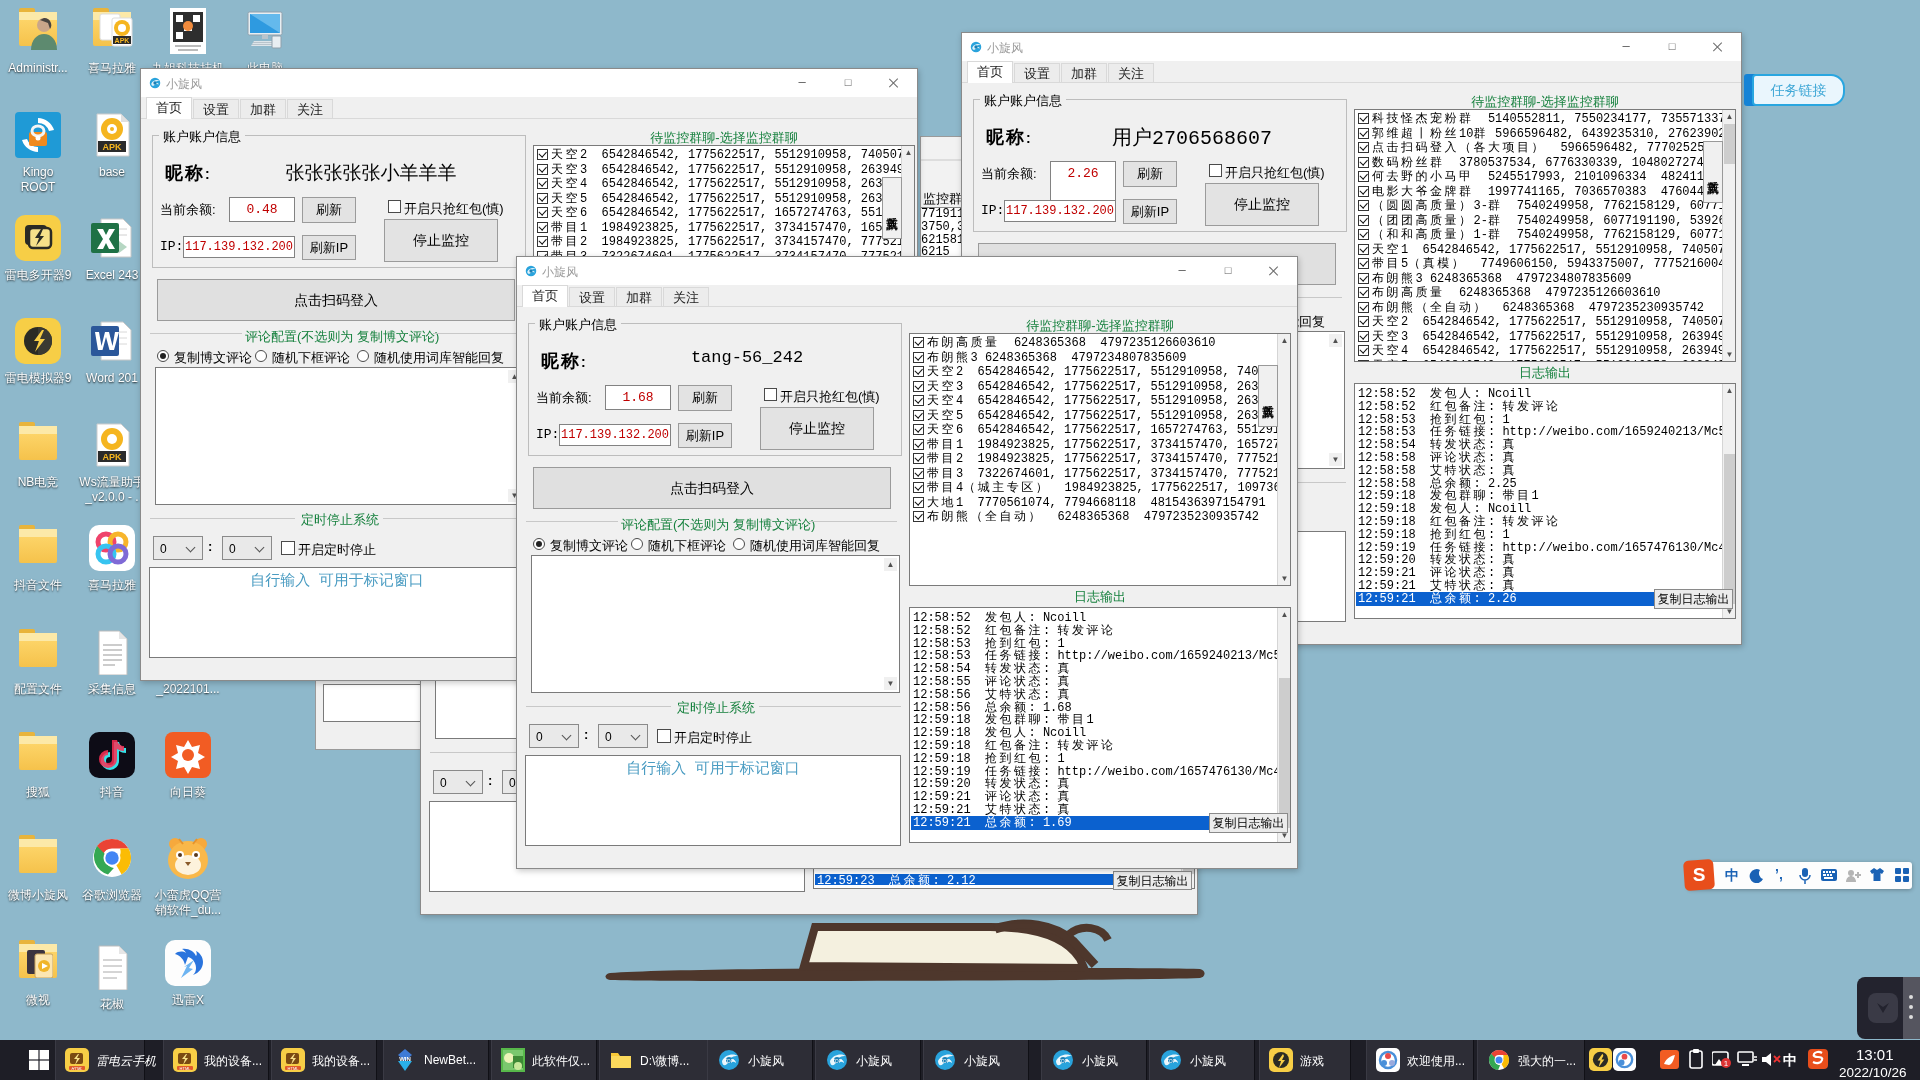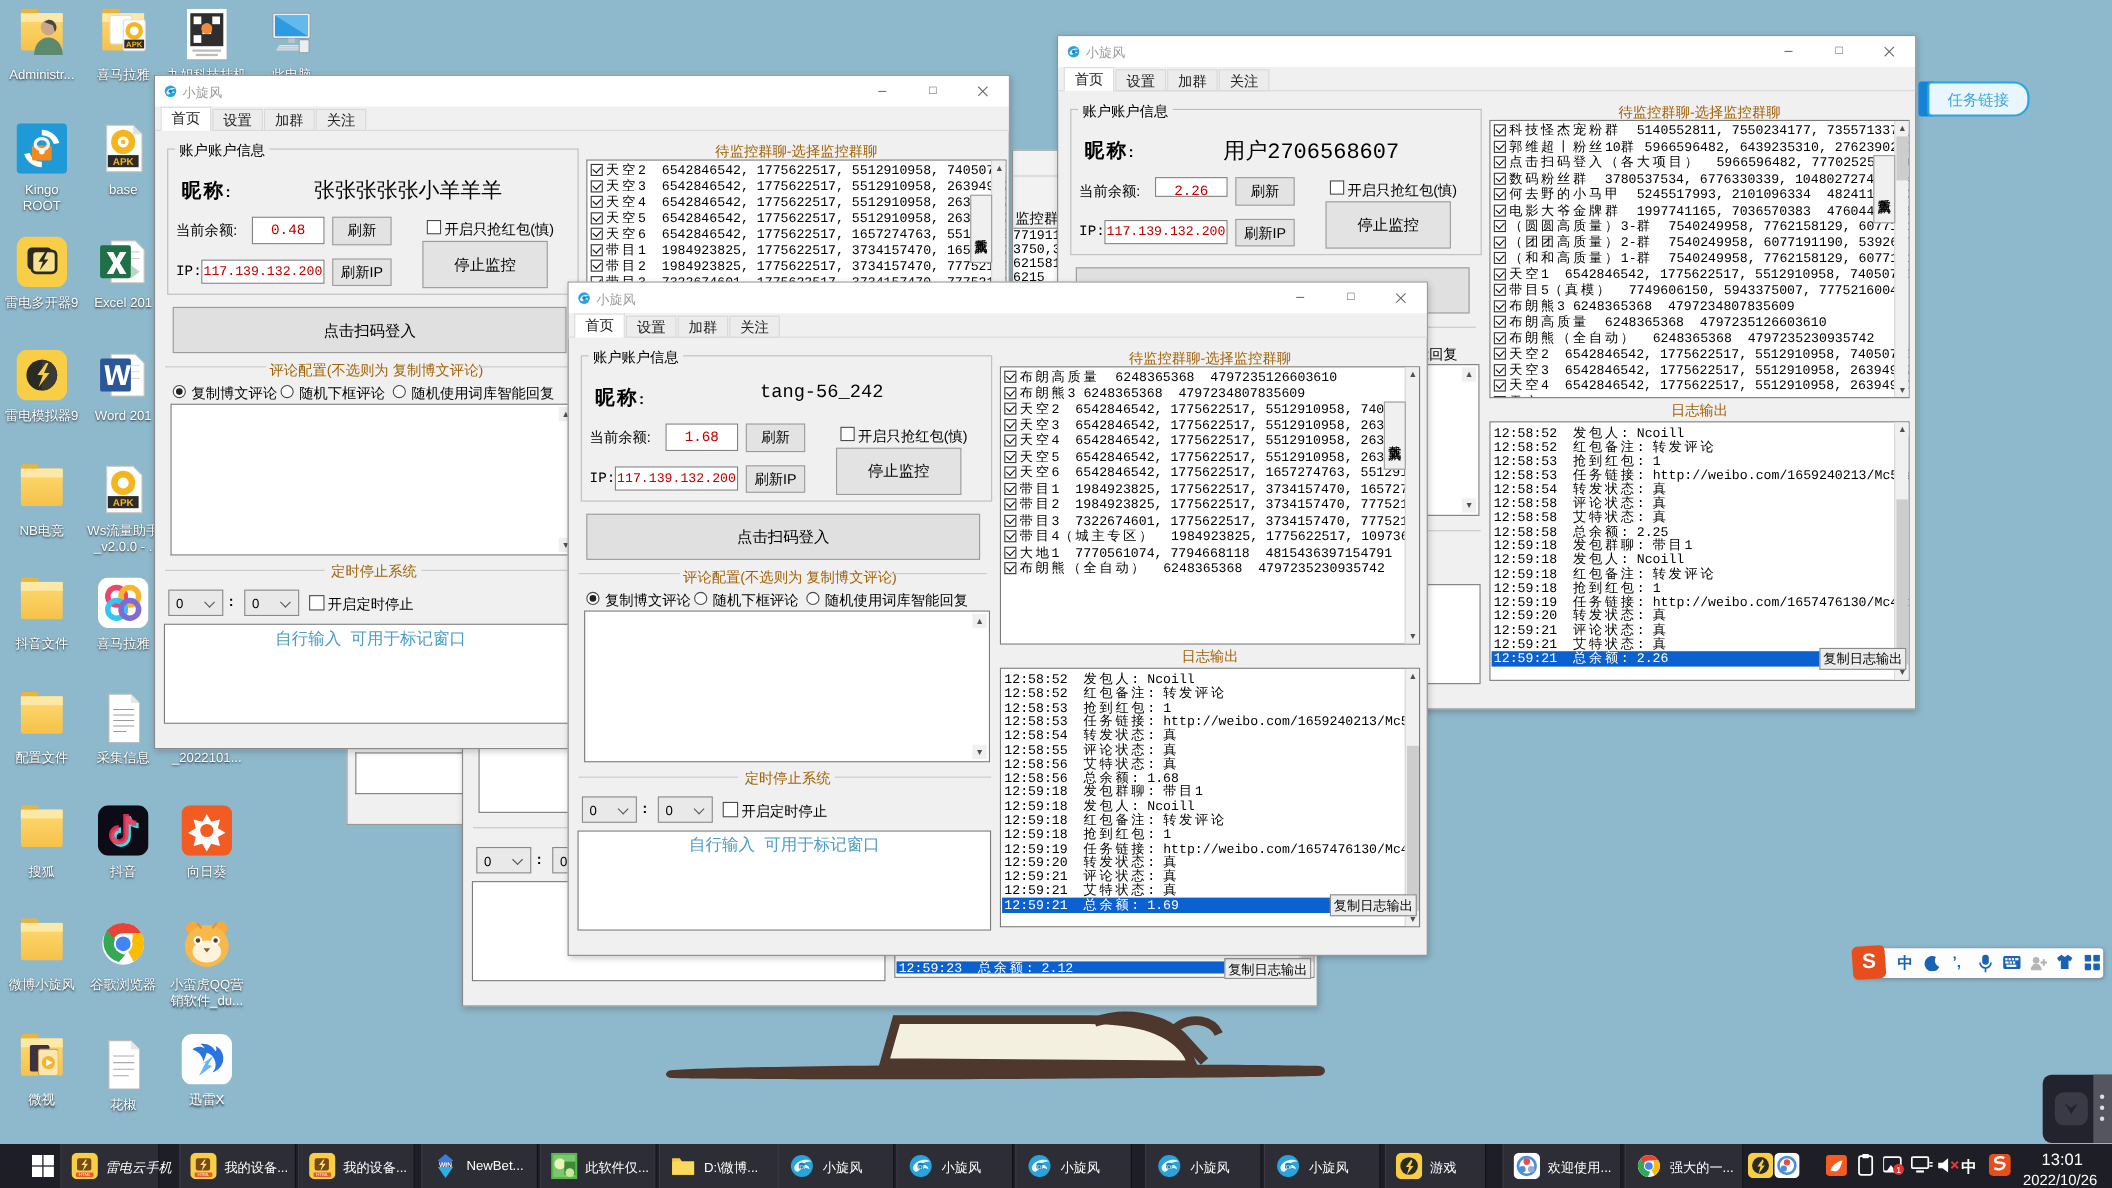--- a/index.html
+++ b/index.html
@@ -16,21 +16,21 @@
 .tabs{position:absolute;left:0;top:28px;right:0;height:23px;background:#f0f0f0;}
 .tab{position:absolute;top:2px;width:46px;height:20px;background:#ececec;border:1px solid #d9d9d9;font-size:13px;text-align:center;line-height:20px;color:#222;}
 .tab.sel{background:#fff;height:22px;top:0;border:1px solid #d9d9d9;border-bottom:none;z-index:2;}
 .tabline{position:absolute;left:0;right:0;top:21px;height:1px;background:#d9d9d9;}
 .gbox{position:absolute;border:1px solid #bdbdbd;}
 .glbl{position:absolute;top:-8px;left:6px;background:#f0f0f0;padding:0 4px;font-size:13px;color:#000;}
 .inp{position:absolute;background:#fff;border:1px solid #828282;color:#c00000;text-align:center;font-family:"Liberation Mono",monospace;}
 .btn{position:absolute;background:#e3e3e3;border:1px solid #9b9b9b;font-size:13px;color:#000;text-align:center;}
 .cb{position:absolute;width:13px;height:13px;background:#fff;border:1px solid #4a4a4a;}
 .lb13{position:absolute;font-size:13px;color:#000;white-space:nowrap;}
-.hdr{position:absolute;font-size:13px;color:#a16207;white-space:nowrap;}
+.hdr{position:absolute;font-size:13px;color:#15803d;white-space:nowrap;}
 .hline{position:absolute;height:1px;background:#c8c8c8;}
 .tarea{position:absolute;background:#fff;border:1px solid #7a7a7a;}
 .radio{position:absolute;width:12px;height:12px;border:1px solid #4a4a4a;border-radius:50%;background:#fff;}
 .radio.on:before{content:"";position:absolute;left:2px;top:2px;width:6px;height:6px;border-radius:50%;background:#222;}
 .dd{position:absolute;width:50px;height:24px;background:#e9e9e9;border:1px solid #8a8a8a;font-size:12px;color:#000;padding:5px 0 0 6px;}
 .dd:after{content:"";position:absolute;right:8px;top:7px;width:6px;height:6px;border-right:1.5px solid #555;border-bottom:1.5px solid #555;transform:rotate(45deg);}
 .lbox{position:absolute;background:#fff;border:1px solid #7a7a7a;overflow:hidden;}
 .lrow{position:relative;height:14.5px;font-size:12px;line-height:14.5px;white-space:nowrap;color:#000;font-family:"Liberation Mono",monospace;}
 .lrow .cbx{display:inline-block;width:11px;height:11px;border:1px solid #333;background:#fff;margin:0 3px 0 2px;vertical-align:-2px;position:relative;}
 .lrow .cbx:before{content:"";position:absolute;left:1px;top:1px;width:6px;height:3.5px;border-left:1.8px solid #111;border-bottom:1.8px solid #111;transform:rotate(-48deg);}
@@ -147,21 +147,21 @@
       <div class="ic"><svg width="46" height="46" viewBox="0 0 46 46">
           <path d="M12 4h22l8 8v30H12z" fill="#fff" stroke="#c8c8c8"></path>
           <g stroke="#d0d0d0">
             <line x1="16" y1="14" x2="38" y2="14"></line>
             <line x1="16" y1="20" x2="38" y2="20"></line>
           </g>
           <rect x="2" y="8" width="28" height="30" rx="2" fill="#1e7145"></rect>
           <path d="M8 14h6l3 6 3-6h6l-6 10 6 10h-6l-3-6-3 6H8l6-10z" fill="#fff"></path>
           <path d="M30 26l8 6-8 6z" fill="#b6d7c3"></path>
         </svg></div>
-      <div class="lbl">Excel 201</div>
+      <div class="lbl">Excel 243</div>
     </div>
     <div class="dicon" style="left:0px;top:318px;">
       <div class="ic"><svg width="46" height="46" viewBox="0 0 46 46">
           <rect width="46" height="46" rx="10" fill="#f7ce46"></rect>
           <circle cx="23" cy="23" r="14" fill="#2b2b25"></circle>
           <path d="M23 9a14 14 0 0 1 0 28z" fill="#3a3a32"></path>
           <path d="M27 12l-8 11h5l-4 11 10-13h-5l4-9z" fill="#f7ce46"></path>
         </svg></div>
       <div class="lbl">雷电模拟器9</div>
     </div>
@@ -582,21 +582,21 @@
       <div class="tab" style="left:52px;">设置</div>
       <div class="tab" style="left:99px;">加群</div>
       <div class="tab" style="left:146px;">关注</div>
     </div>
     <div class="gbox" style="left:11px;top:66px;width:374px;height:133px;">
       <span class="glbl">账户账户信息</span>
     </div>
     <div class="lb13" style="left:24px;top:92px;font-size:18px;font-weight:bold;letter-spacing:2px;">昵称<span style="font-size:14px">:</span></div>
     <div class="lb13" style="left:110px;top:91px;width:240px;text-align:center;font-size:20px;font-family:'Liberation Mono',monospace;">用户2706568607</div>
     <div class="lb13" style="left:19px;top:132px;">当前余额<span style="letter-spacing:-2px">:</span></div>
-    <div class="inp" style="left:88px;top:128px;width:66px;height:18px;font-size:13px;line-height:23px;">2.26</div>
+    <div class="inp" style="left:88px;top:128px;width:66px;height:40px;font-size:13px;line-height:23px;">2.26</div>
     <div class="btn" style="left:161px;top:128px;width:54px;height:26px;line-height:24px;">刷新</div>
     <div class="cb" style="left:247px;top:131px;"></div>
     <div class="lb13" style="left:263px;top:131px;">开启只抢红包(慎)</div>
     <div class="lb13" style="left:19px;top:170px;font-family:'Liberation Mono',monospace;">IP:</div>
     <div class="inp" style="left:42px;top:167px;width:112px;height:22px;font-size:12px;line-height:21px;">117.139.132.200</div>
     <div class="btn" style="left:161px;top:166px;width:54px;height:25px;line-height:23px;">刷新IP</div>
     <div class="btn" style="left:243px;top:150px;width:114px;height:43px;line-height:41px;font-size:14px;">停止监控</div>
     <div class="btn" style="left:16px;top:210px;width:358px;height:42px;line-height:40px;font-size:14px;background:#e0e0e0;">点击扫码登入</div>
     <div class="hline" style="left:9px;top:264px;width:92px;"></div>
     <div class="hdr" style="left:104px;top:259px;">评论配置(不选则为 复制博文评论)</div>

